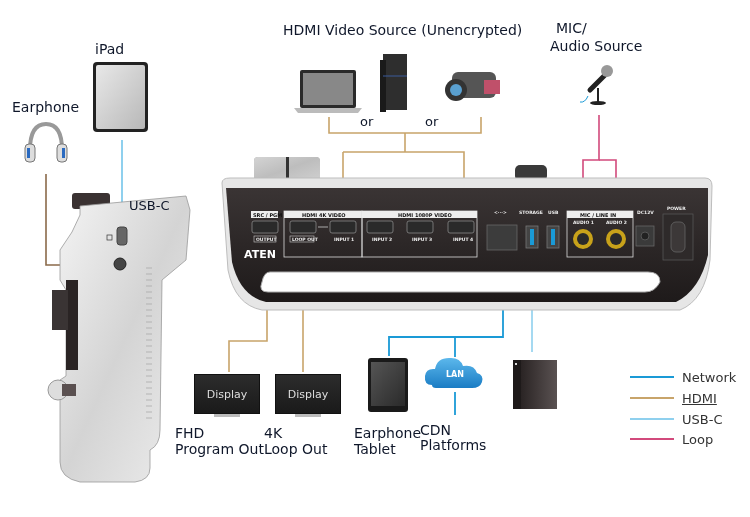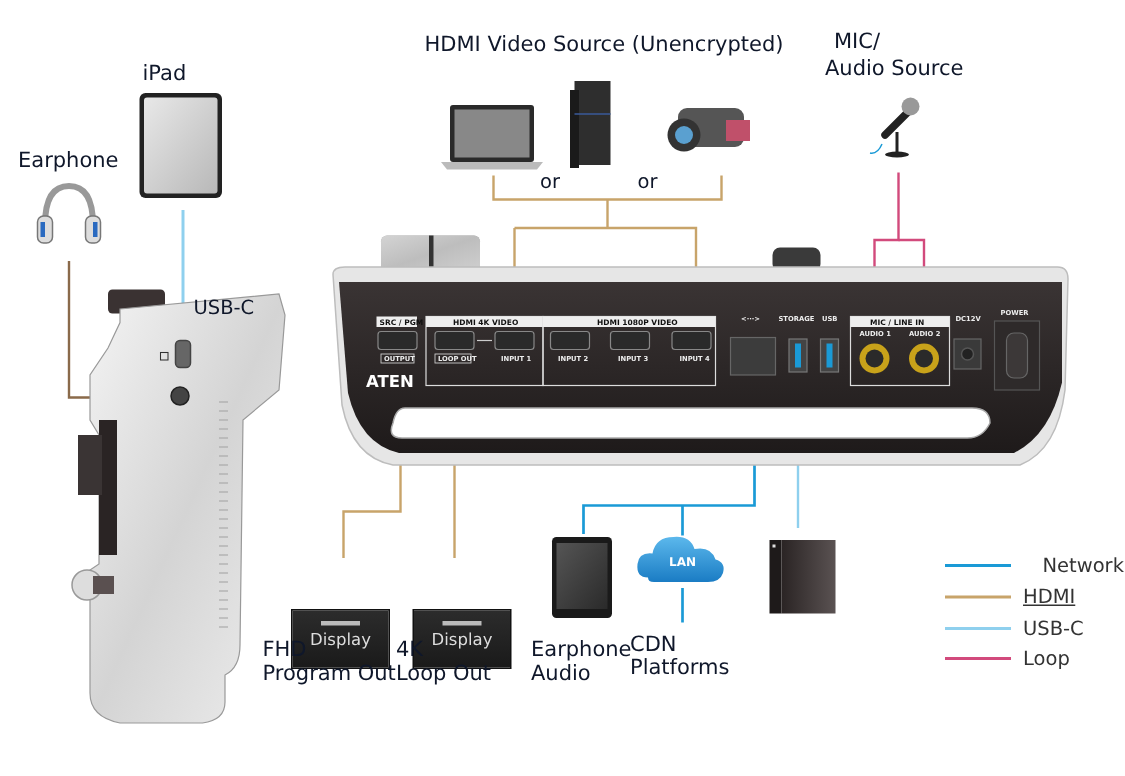--- a/index.html
+++ b/index.html
@@ -5,21 +5,21 @@
   html, body { margin:0; padding:0; background:#ffffff; }
   body { width:750px; height:517px; position:relative; overflow:hidden; font-family:"DejaVu Sans", sans-serif; color:#333; }
   .lbl { position:absolute; font-size:14px; color:#0f172a; white-space:nowrap; line-height:16px; }
   .small { font-size:13px;margin-top:33px; }
   svg { position:absolute; left:0; top:0; }
   .port-lbl { font-family:"DejaVu Sans", sans-serif; font-size:4.5px; fill:#eee; font-weight:bold; }
   .sect-lbl { font-family:"DejaVu Sans", sans-serif; font-size:5px; fill:#111; font-weight:bold; }
   .legend-item { position:absolute; left:630px; height:16px; display:flex; align-items:center; }
   .legend-line { width:44px; height:2px; margin-right:8px; }
   .legend-text { font-size:13px; color:#333; }
-  .display { position:absolute; width:64px; height:38px; background:linear-gradient(#2c2c2c,#1a1a1a); border:1px solid #111; color:#ddd; font-size:11px; display:flex; align-items:center; justify-content:center;margin-top:32px; }
+  .display { position:absolute; width:64px; height:38px; background:linear-gradient(#2c2c2c,#1a1a1a); border:1px solid #111; color:#ddd; font-size:11px; display:flex; align-items:center; justify-content:center; }
   .display-stand { position:absolute; height:3px; background:#bbb; }
 </style>
 </head>
 <body>
 
 <svg width="750" height="517" viewBox="0 0 750 517">
   <defs>
     <linearGradient id="silver" x1="0" y1="0" x2="1" y2="1">
       <stop offset="0" stop-color="#f4f4f4"></stop>
       <stop offset="0.5" stop-color="#d4d4d4"></stop>
@@ -258,26 +258,26 @@
 <div class="display" style="left:275px; top:374px;">
     <span>Display</span>
   </div>
 <div class="display-stand" style="left:295px; top:414px; width:26px;"></div>
 
 <div class="lbl" style="left:175px; top:425px; width:100px;">FHD</div>
 <div class="lbl" style="left:175px; top:441px; width:100px;">Program Out</div>
 <div class="lbl" style="left:264px; top:425px; width:90px;">4K</div>
 <div class="lbl" style="left:264px; top:441px; width:90px;">Loop Out</div>
 <div class="lbl" style="left:354px; top:425px; width:70px;">Earphone</div>
-<div class="lbl" style="left:354px; top:441px; width:70px;">Audio</div>
+<div class="lbl" style="left:354px; top:441px; width:70px;">Tablet</div>
 <div class="lbl" style="left:420px; top:422px; width:70px;">CDN</div>
 <div class="lbl" style="left:420px; top:437px; width:70px;">Platforms</div>
 
 <div>
-  <div class="legend-item" style="top:369px;gap:13px;">
+  <div class="legend-item" style="top:369px;">
     <div class="legend-line" style="background:#1a9ad6;"></div>
     <span class="legend-text">Network</span>
   </div>
   <div class="legend-item" style="top:390px;text-decoration:underline;">
     <div class="legend-line" style="background:#c8a46a;"></div>
     <span class="legend-text">HDMI</span>
   </div>
   <div class="legend-item" style="top:411px;">
     <div class="legend-line" style="background:#8fd0ee;"></div>
     <span class="legend-text">USB-C</span>

